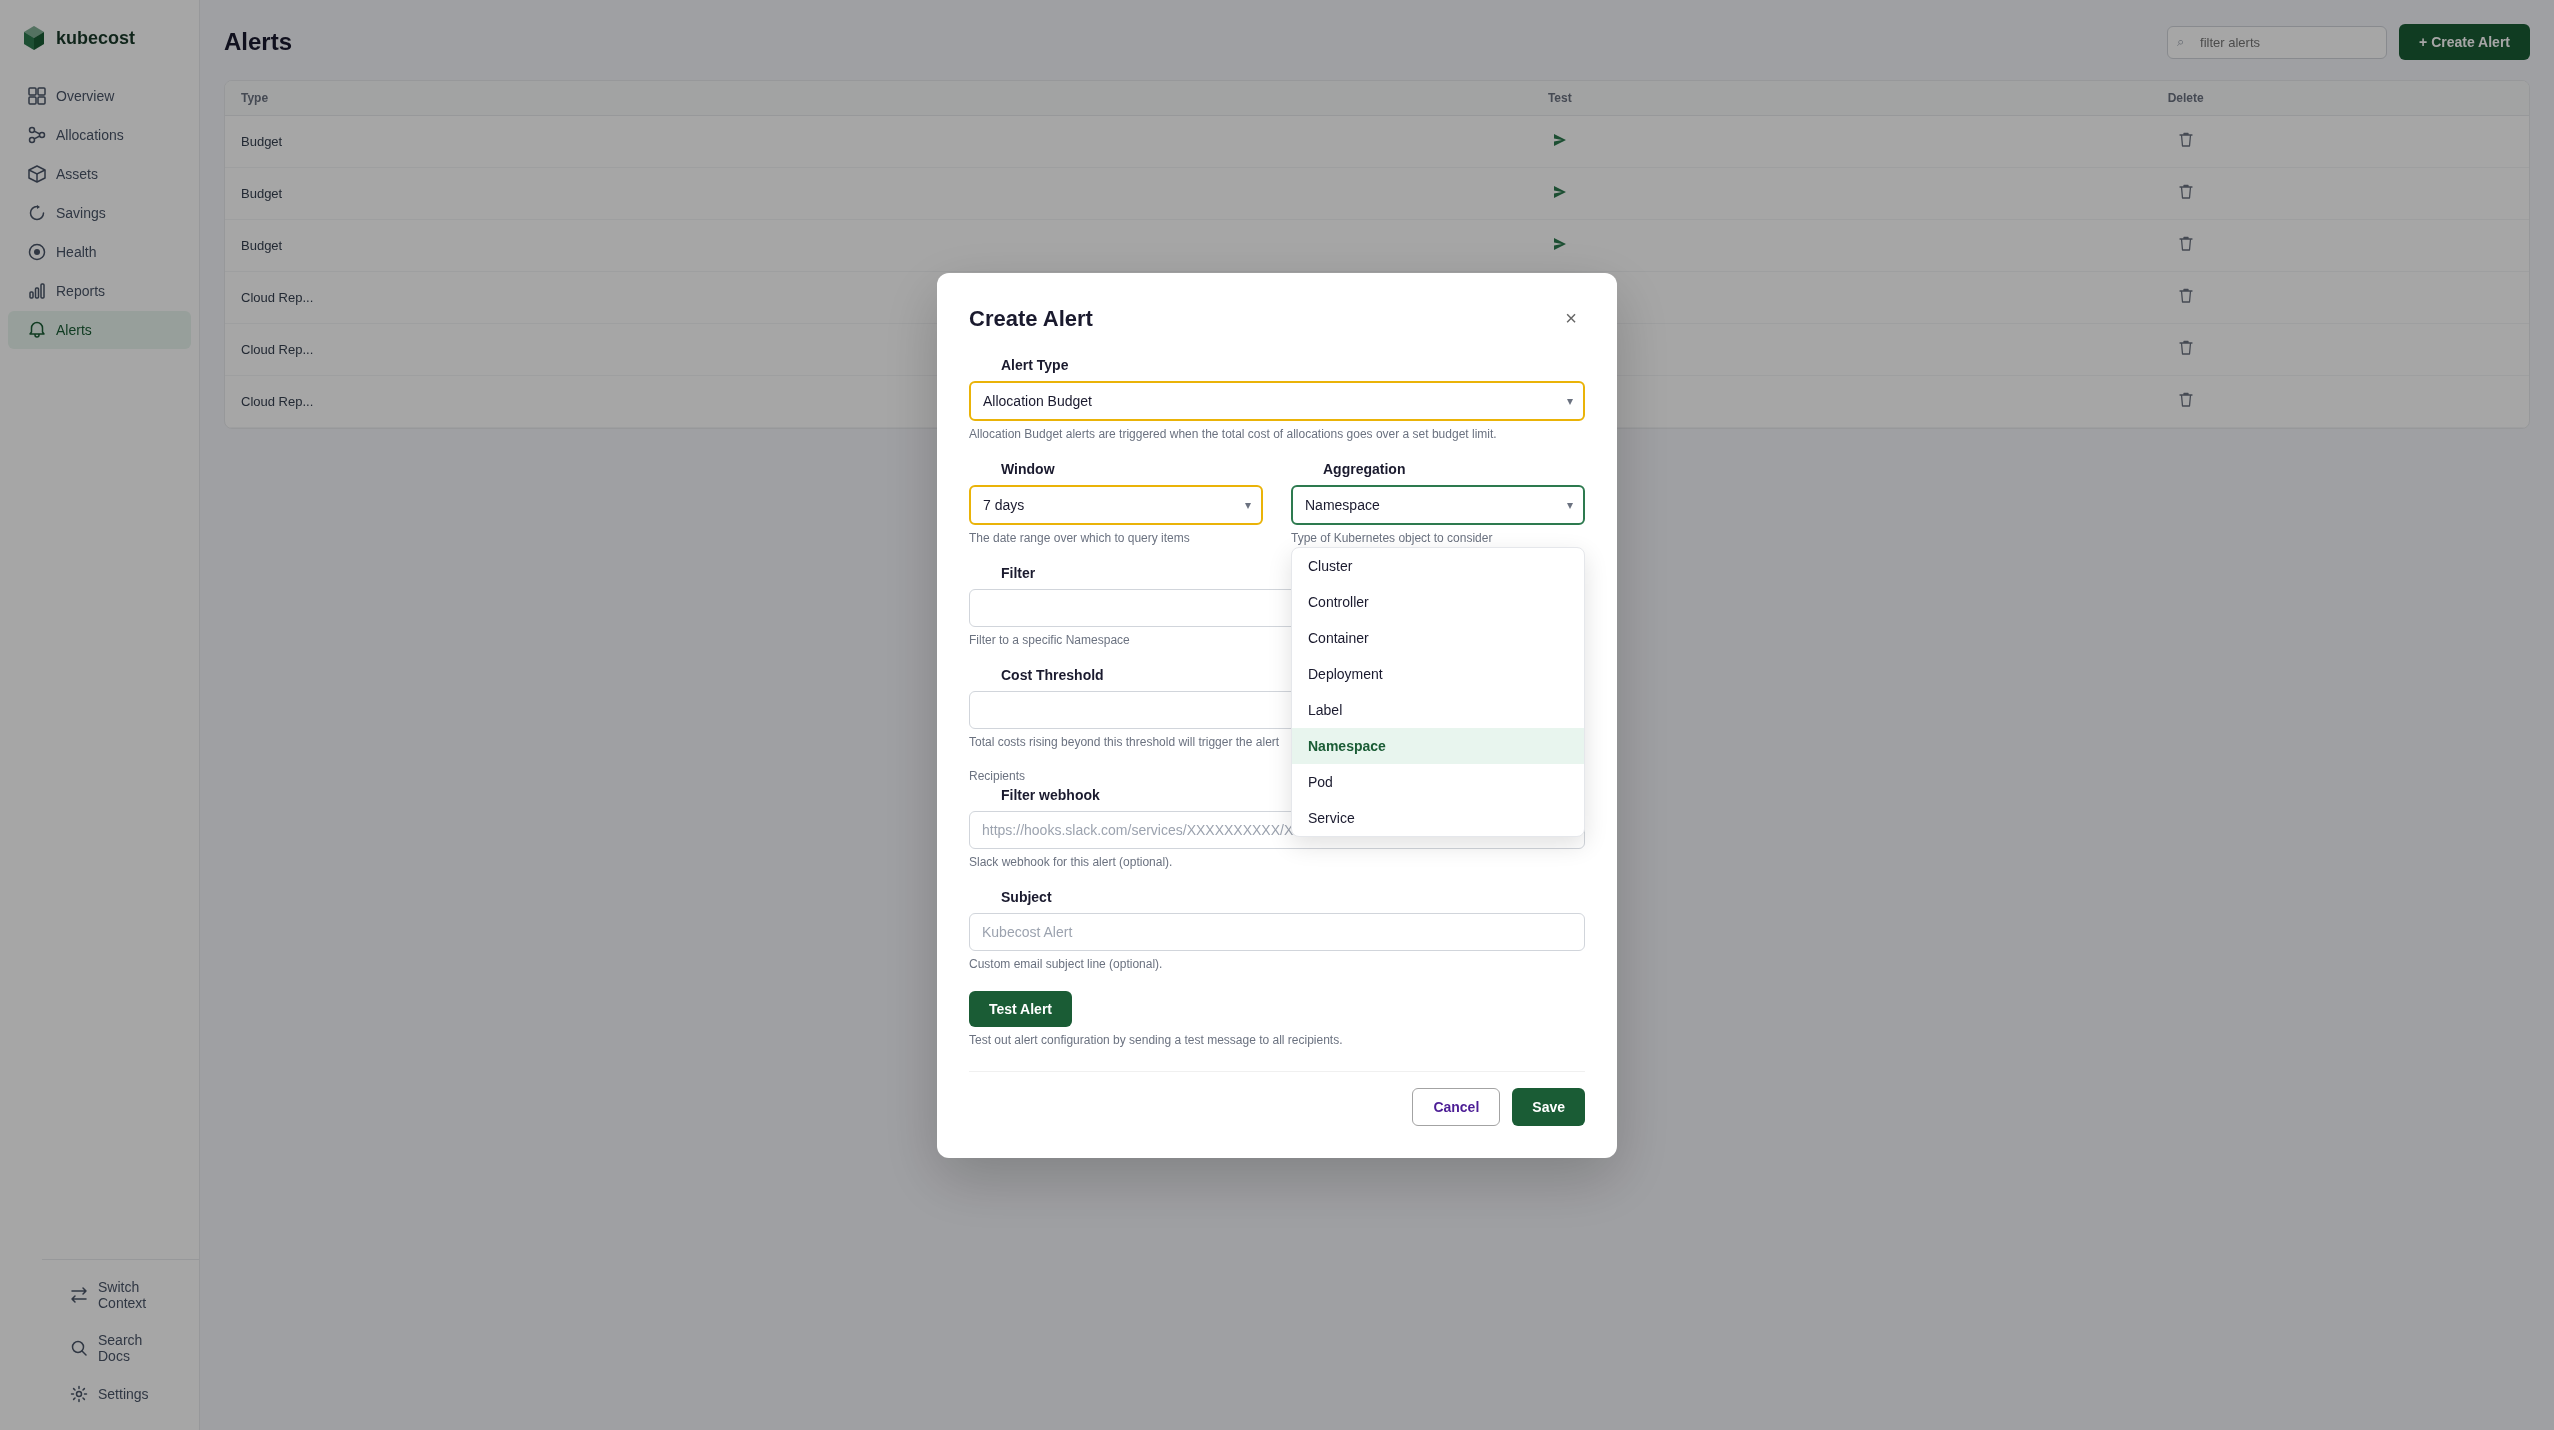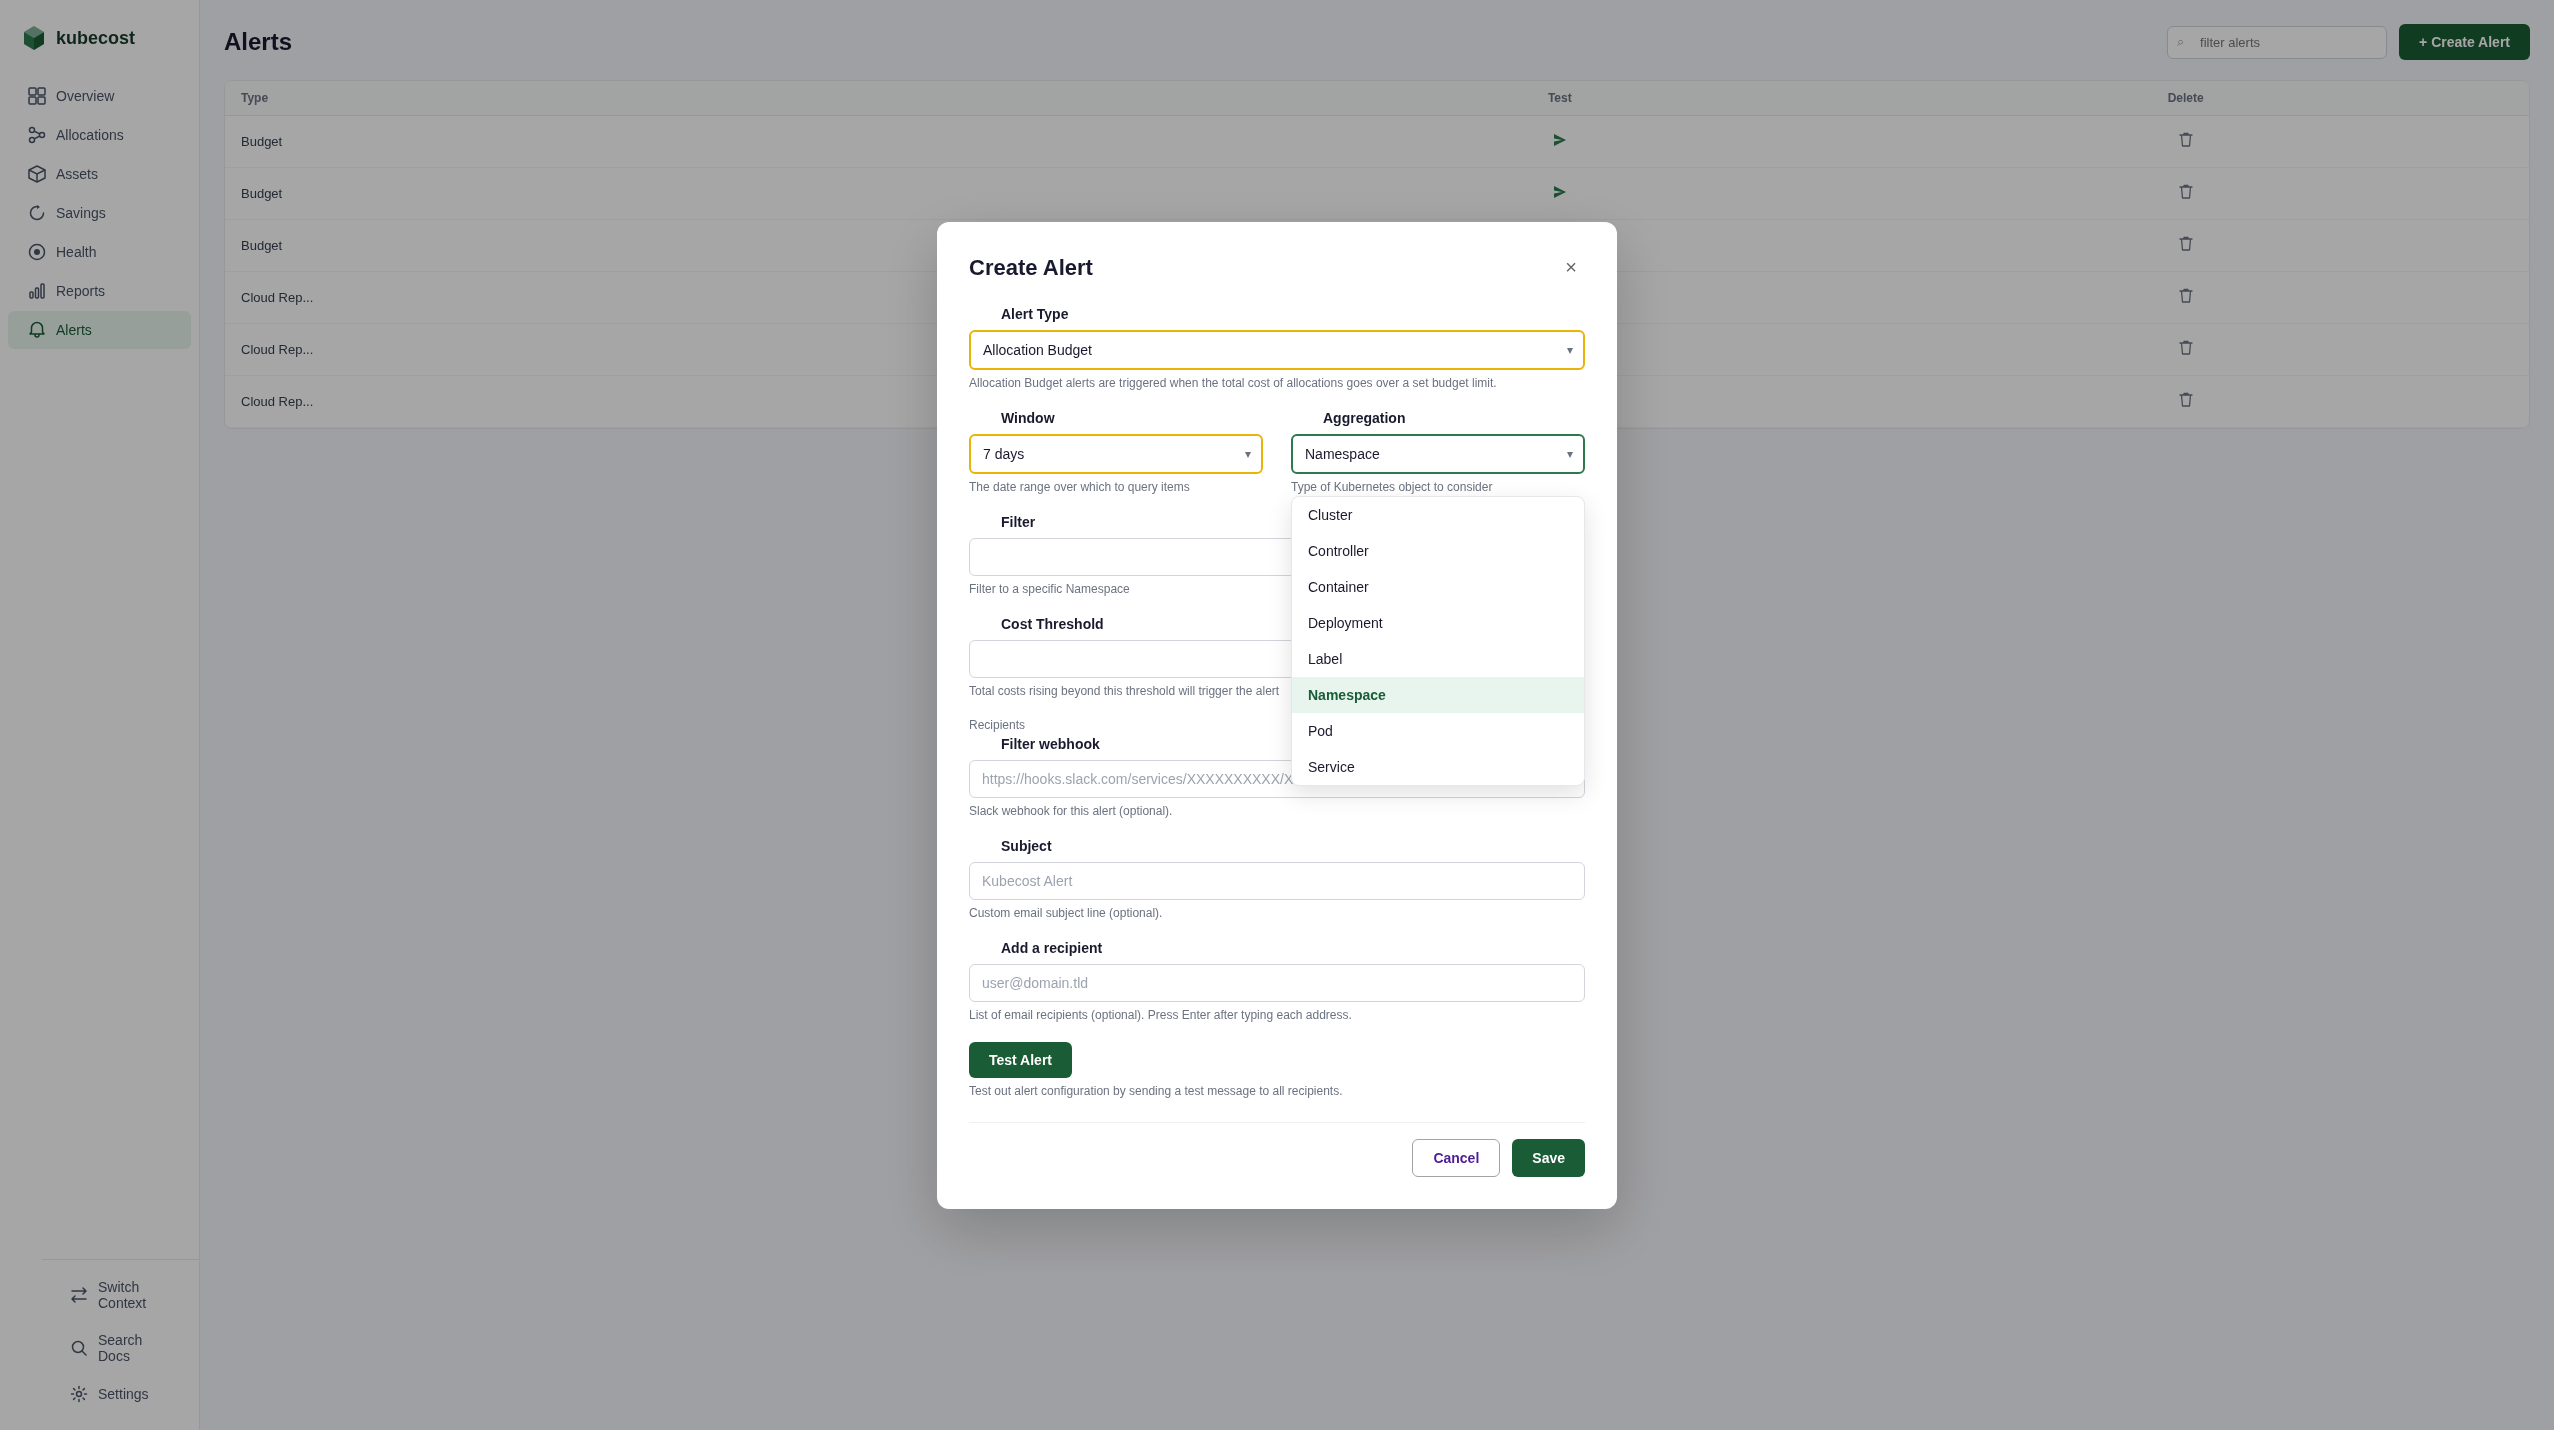--- a/index.html
+++ b/index.html
@@ -574,25 +574,20 @@
       <input type="text" class="form-input" placeholder="https://hooks.slack.com/services/XXXXXXXXXX/XXXXXXXXXX/XXXXXXXX" style="">
       <div class="form-hint">Slack webhook for this alert (optional).</div>
     </div>
 
     <div class="form-section">
       <label class="form-label">Subject</label>
       <input type="text" class="form-input" placeholder="Kubecost Alert" style="">
       <div class="form-hint">Custom email subject line (optional).</div>
     </div>
 
-    <div class="form-section">
-      <label class="form-label">Add a recipient</label>
-      <input type="text" class="form-input" placeholder="user@domain.tld" style="">
-      <div class="form-hint">List of email recipients (optional). Press Enter after typing each address.</div>
-    </div>
 
     <div style="margin-bottom:8px;">
       <button class="btn-primary">Test Alert</button>
       <div class="form-hint" style="margin-top:6px;">Test out alert configuration by sending a test message to all recipients.</div>
     </div>
 
     <div class="modal-footer">
       <button class="btn-secondary">Cancel</button>
       <button class="btn-primary">Save</button>
     </div>

